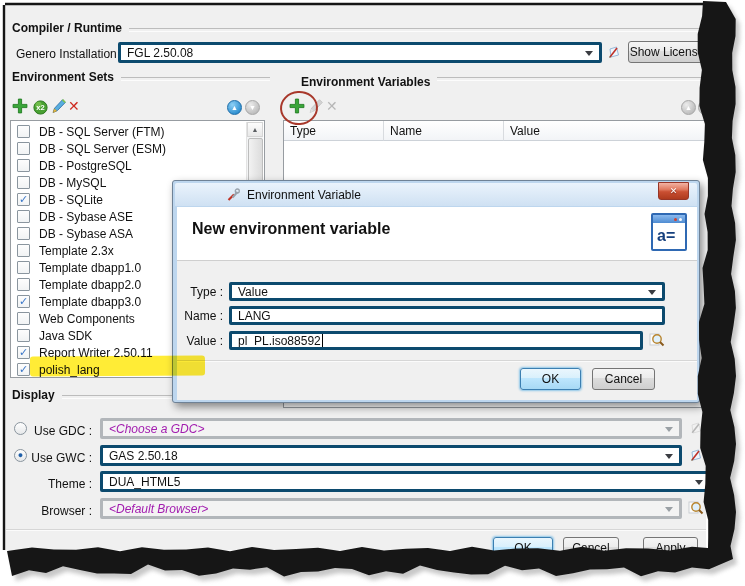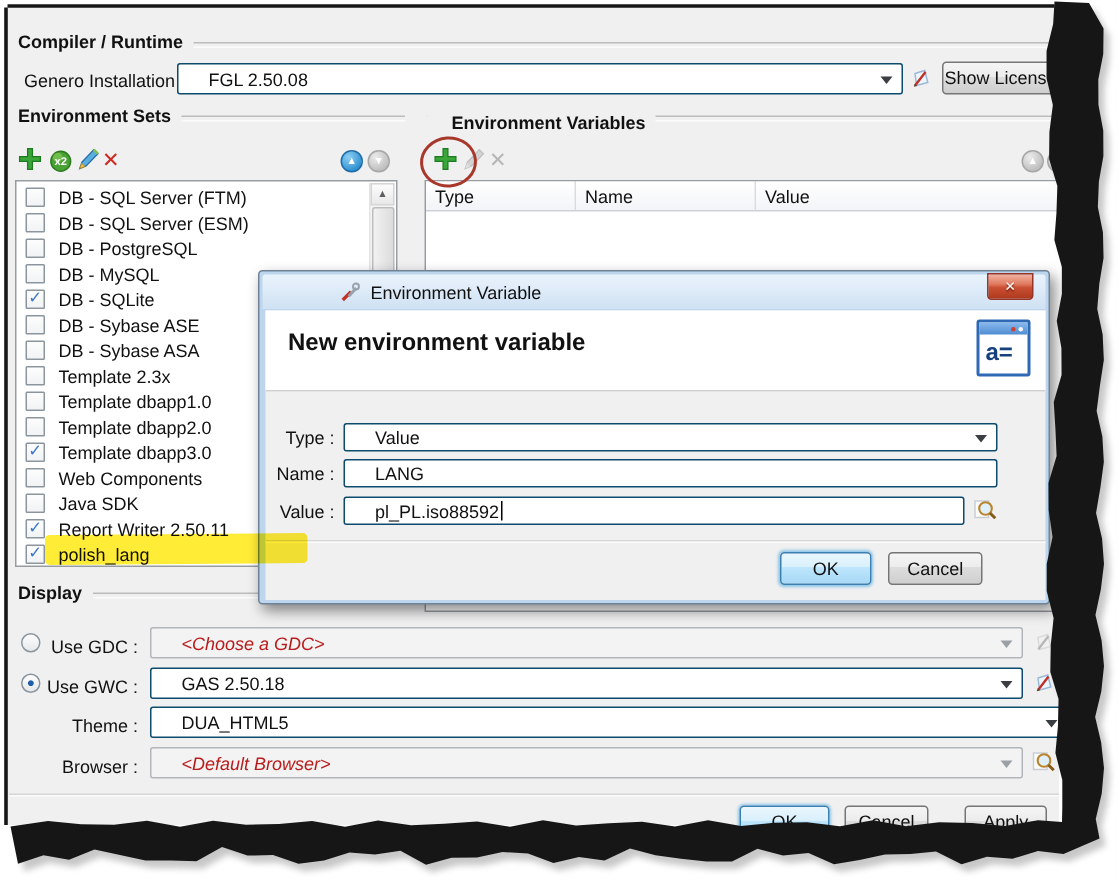--- a/index.html
+++ b/index.html
@@ -3,26 +3,26 @@
 <meta charset="utf-8">
 <style>
   html,body{margin:0;padding:0;background:#fff;}
   #app{position:relative;width:745px;height:586px;background:#fff;overflow:hidden;
        font-family:"Liberation Sans","DejaVu Sans",sans-serif;font-size:12px;color:#111;}
   .abs{position:absolute;}
   .panel{left:5px;top:5px;width:701px;height:545px;background:#f0f0f0;}
   .lbl{font-size:12px;white-space:nowrap;}
   .group-label{font-weight:bold;background:#f0f0f0;padding-right:7px;z-index:2;}
   .group-line{height:2px;border-top:1px solid #bcbcbc;border-bottom:1px solid #fcfcfc;z-index:1;}
-  .field{background:#fff;border:1px solid #0c4a6e;border-radius:2px;box-sizing:border-box;
-         display:flex;align-items:center;padding-left:20px;font-size:12px;white-space:nowrap;overflow:hidden;}
+  .field{background:#fff;border:3px solid #0c4a6e;border-radius:2px;box-sizing:border-box;
+         display:flex;align-items:center;padding-left:6px;font-size:12px;white-space:nowrap;overflow:hidden;}
   .combo{padding-right:20px;}
   .tri{position:absolute;right:6px;top:50%;margin-top:-2px;width:0;height:0;
        border-left:4px solid transparent;border-right:4px solid transparent;border-top:5px solid #3a3d42;}
-  .combo.disabled{background:#f3f3f3;color:#b91c1c;font-style:italic;border-color:#b2b6ba;}
+  .combo.disabled{background:#f3f3f3;color:#a21caf;font-style:italic;border-color:#b2b6ba;}
   .combo.disabled .tri{border-top-color:#9aa0a5;}
   .btn{background:linear-gradient(#f5f5f5,#ececec 45%,#ddd 46%,#cfcfcf);border:1px solid #757575;
        border-radius:3px;display:flex;align-items:center;justify-content:center;font-size:12px;box-sizing:border-box;}
   .btn.focus{border-color:#3c7fb1;background:linear-gradient(#eaf6fd,#d9f0fc 45%,#bee6fd 46%,#a7d9f5);
        box-shadow:0 0 2px 1px #8ec6e8;}
   .listbox{background:#fff;border:1px solid #979ca1;box-sizing:border-box;}
   .li{position:absolute;left:2px;right:19px;height:17px;display:flex;align-items:center;padding-left:4px;}
   .cb{width:13px;height:13px;background:linear-gradient(#fdfdfd,#f1f3f4);border:1px solid #8a959e;border-radius:1px;
       box-sizing:border-box;display:flex;align-items:center;justify-content:center;flex:0 0 auto;}
   .ck{font-size:11px;line-height:11px;font-weight:bold;color:#3c78c8;margin-top:-1px;}

